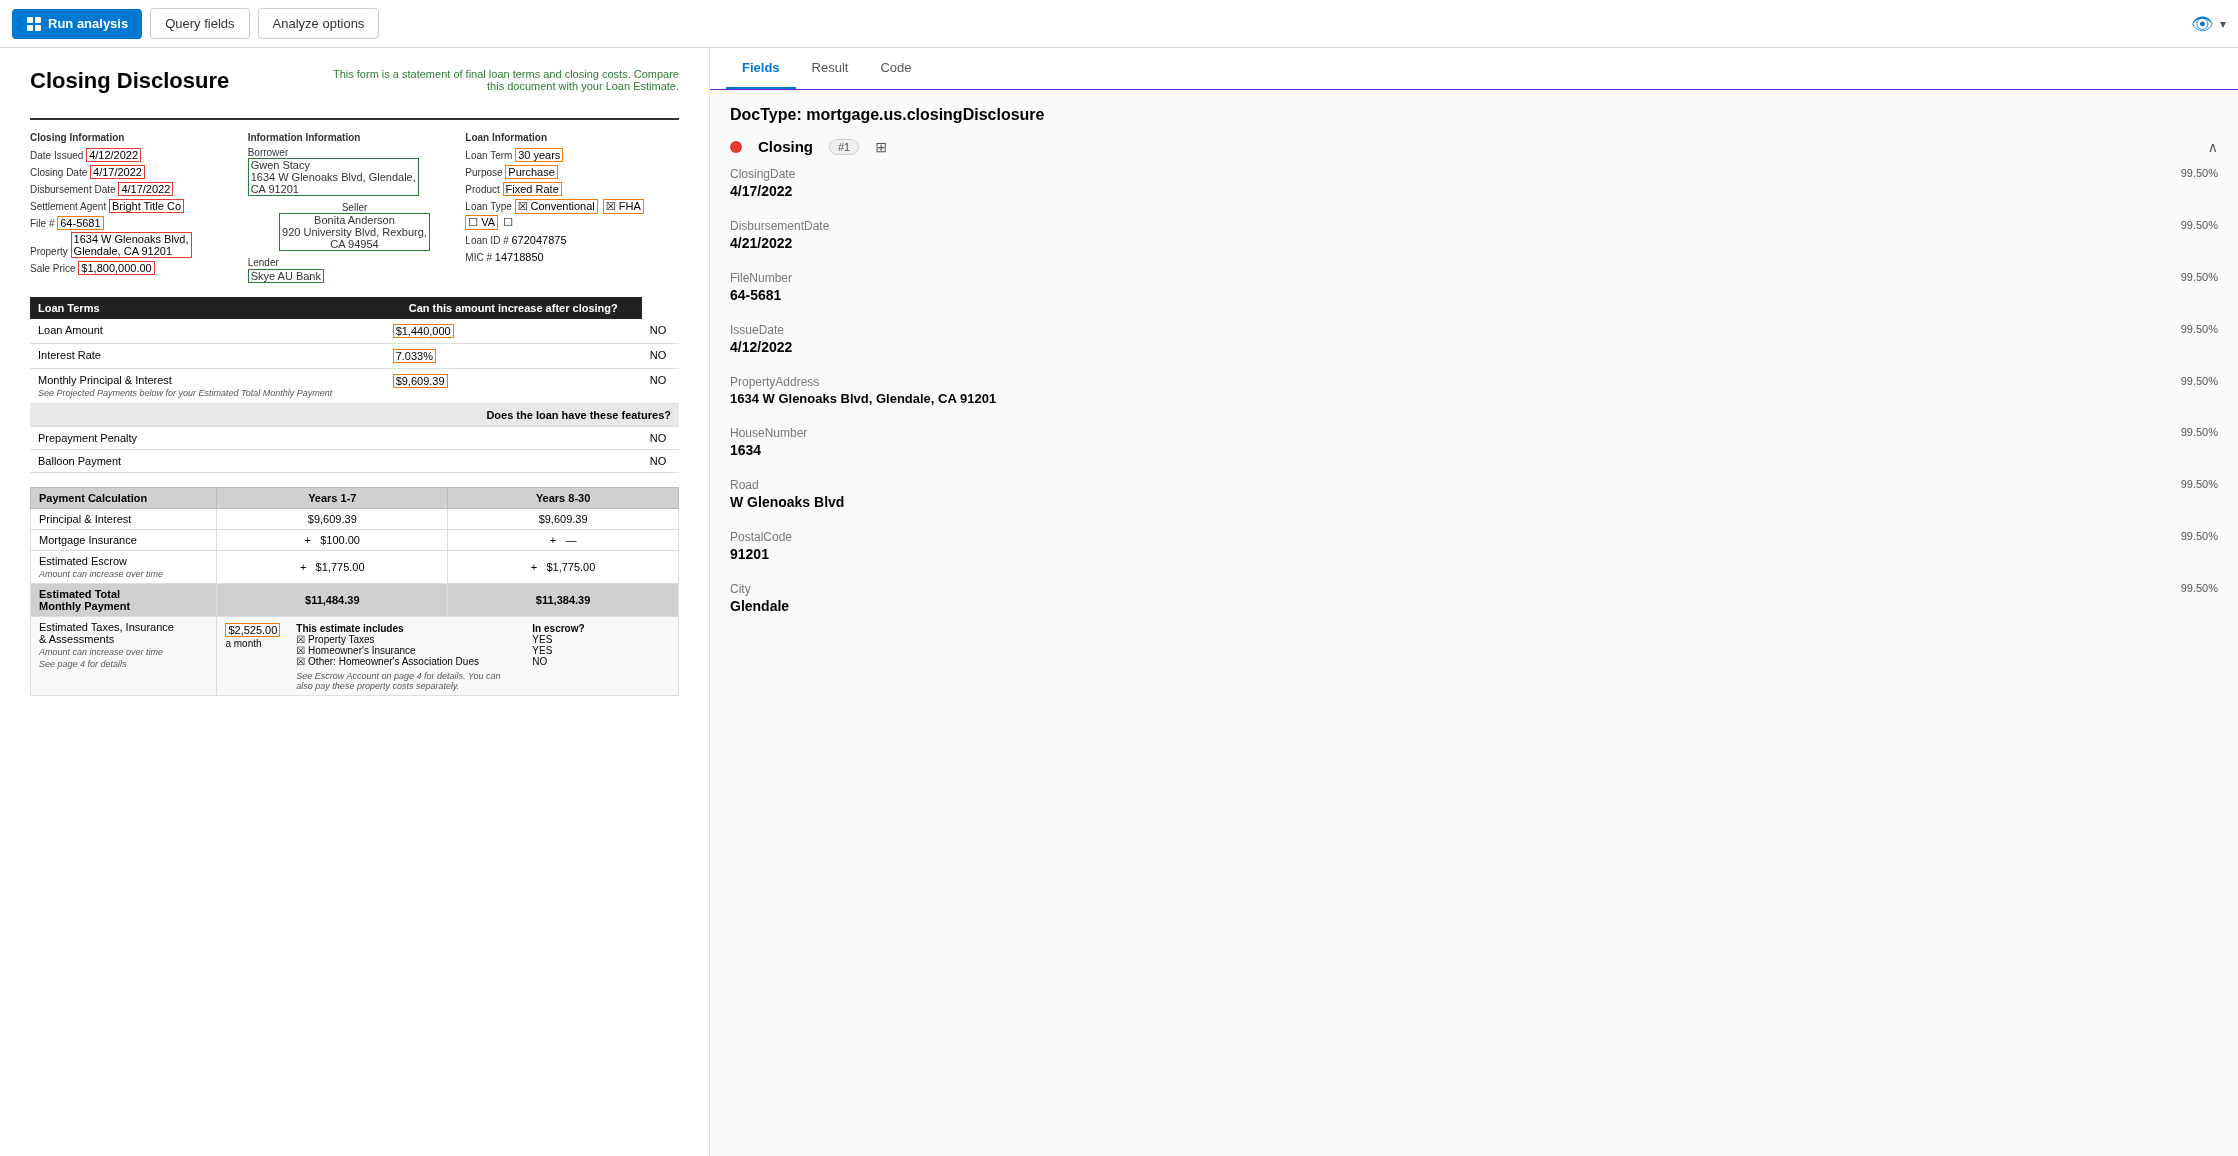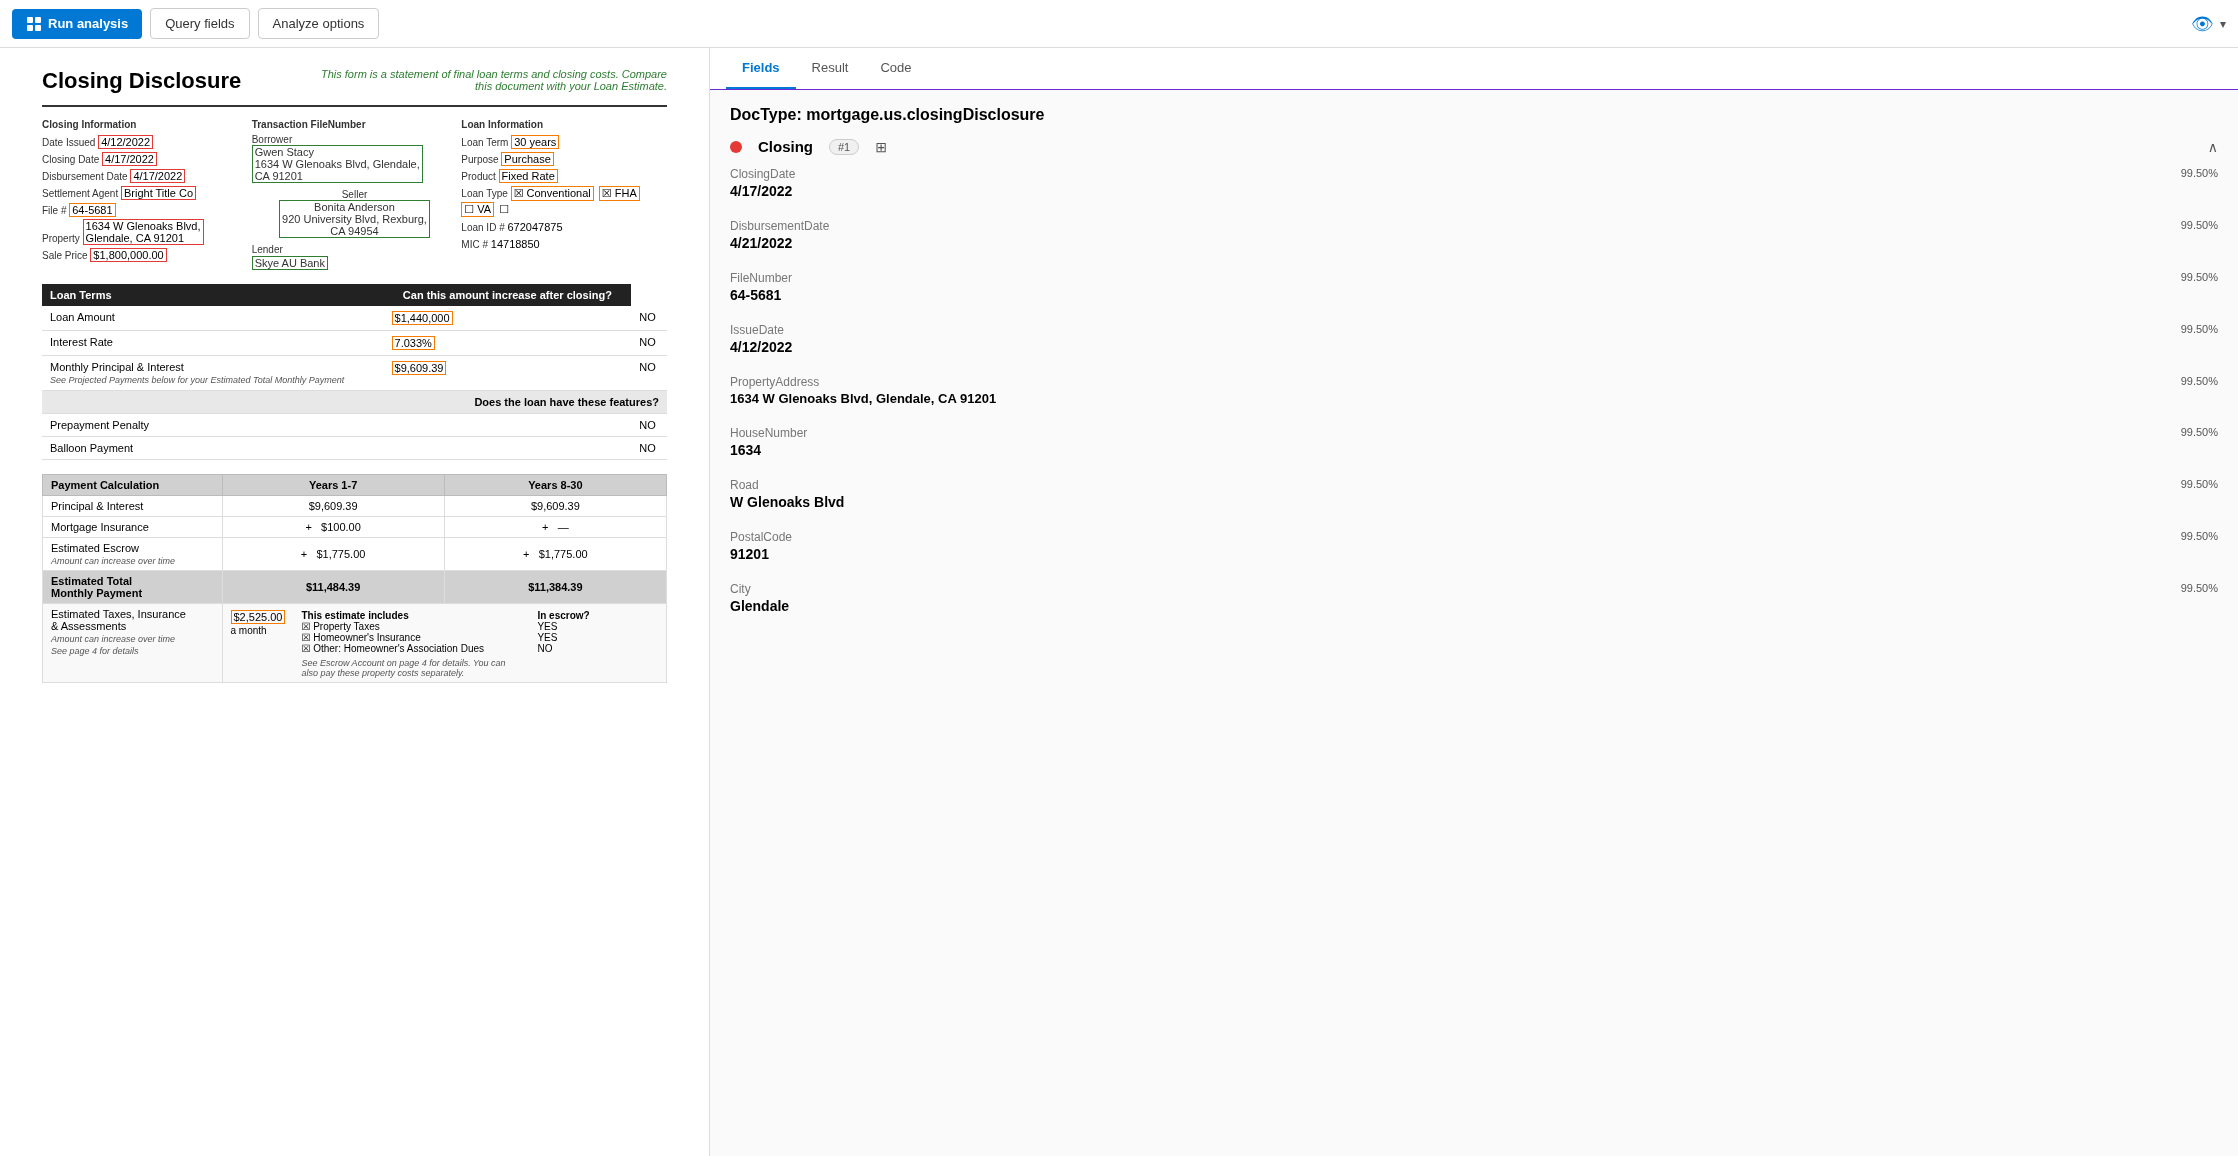--- a/index.html
+++ b/index.html
@@ -38,26 +38,26 @@
     
     .main-layout {
       display: flex; flex: 1; overflow: hidden;
     }
 
     
     .doc-panel {
       flex: 0 0 710px;
       background: #fff;
       overflow-y: auto;
-      padding: 20px 42px;
+      padding: 20px 30px;
       border-right: 1px solid #ddd;
     }
 
     .doc-title { font-size: 22px; font-weight: 700; margin-bottom: 4px; }
-    .doc-subtitle { color: #2e7d32; font-size: 11px; font-style: italic; margin-bottom: 7px; }
+    .doc-subtitle { color: #2e7d32; font-size: 11px; margin-bottom: 20px; }
     .doc-divider { border: none; border-top: 2px solid #333; margin-bottom: 12px; }
 
     
     .info-grid { display: grid; grid-template-columns: 1fr 1fr 1fr; gap: 4px; margin-bottom: 14px; }
     .info-col { }
     .info-label { font-size: 10px; color: #333; }
     .info-value { font-size: 11px; }
     .box-red { border: 1.5px solid #e53935; display: inline-block; padding: 0 2px; }
     .box-orange { border: 1.5px solid #f57c00; display: inline-block; padding: 0 2px; }
     .box-green { border: 1.5px solid #2e7d32; display: inline-block; padding: 0 2px; color: #333; }
@@ -192,21 +192,21 @@
           <span class="info-label">Property </span>
           <span class="info-value box-red">1634 W Glenoaks Blvd,<br>Glendale, CA 91201</span>
         </div>
         <div style="margin-bottom:2px;">
           <span class="info-label">Sale Price </span>
           <span class="info-value box-red">$1,800,000.00</span>
         </div>
       </div>
 
       <div class="info-col">
-        <div class="section-header">Transaction FileNumber</div>
+        <div class="section-header">Information Information</div>
         <div style="margin-bottom:6px;">
           <div class="info-label">Borrower</div>
           <div class="info-value box-green">Gwen Stacy<br>1634 W Glenoaks Blvd, Glendale,<br>CA 91201</div>
         </div>
         <div style="margin-bottom:6px;text-align:center;">
           <div class="info-label">Seller</div>
           <div class="info-value box-green">Bonita Anderson<br>920 University Blvd, Rexburg,<br>CA 94954</div>
         </div>
         <div>
           <div class="info-label">Lender</div>

